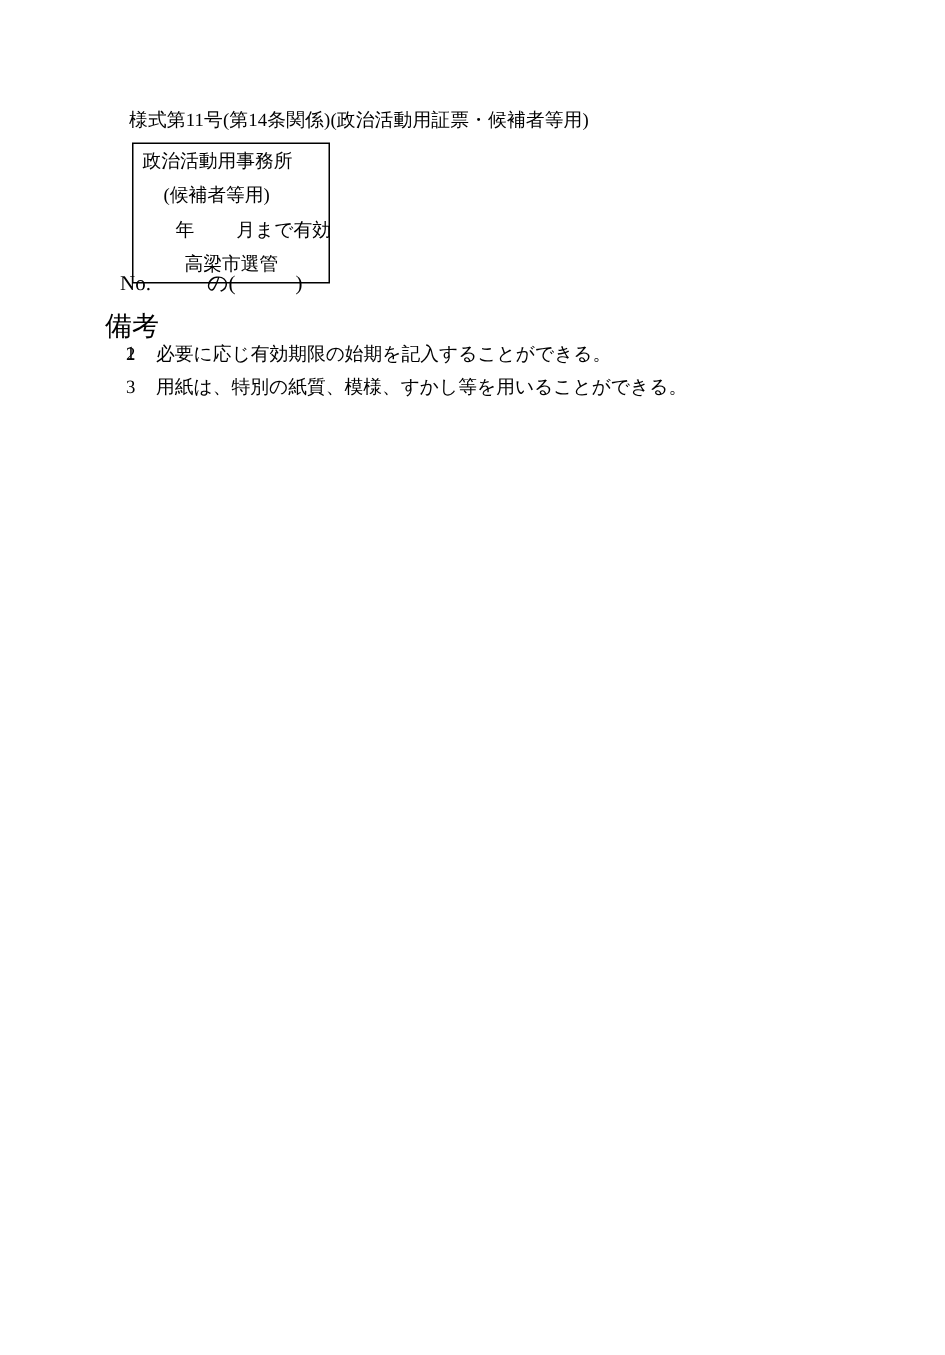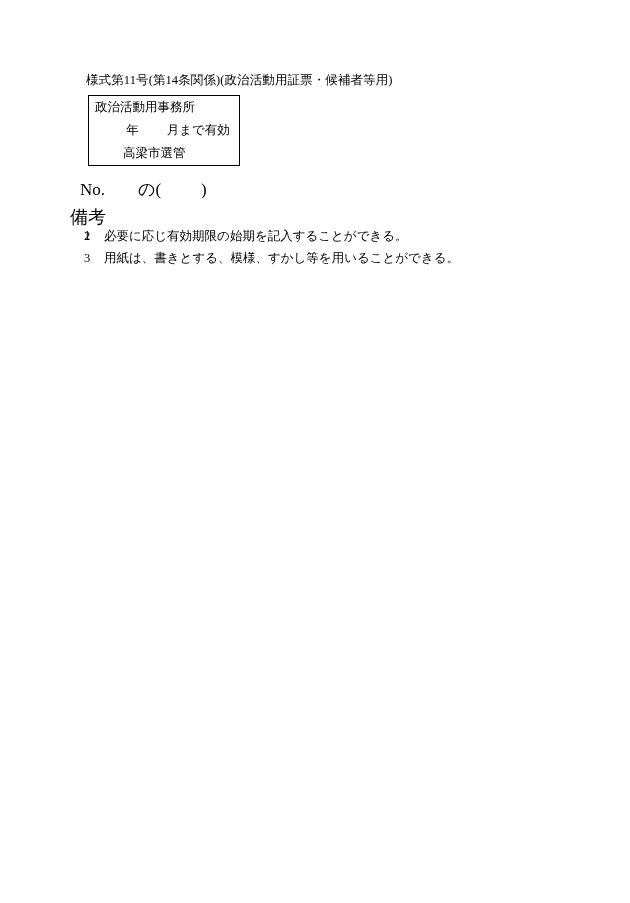--- a/index.html
+++ b/index.html
@@ -28,42 +28,42 @@
     letter-spacing: 0.1px;
     white-space: nowrap;
     margin-left: 12px;
   }
 
   
   .form-box {
     position: absolute;
     left: 88px;
     top: 95px;
-    width: 152px;
+    width: 132px;
     border: 1px solid #000000;
     box-sizing: border-box;
   }
   .form-line {
     font-size: 12.5px;
     line-height: 23px;
     height: 23px;
     white-space: nowrap;
     text-align: center;
   }
   .form-line.l1 { padding-left: 6px; text-align: left; }
   .form-line.l2 { padding-left: 20px; text-align: left; }
   .form-line.l3 { padding-left: 28px; text-align: center; }
   .form-line.l4 { padding-left: 34px; text-align: left; }
   .form-line.l3 .gap-a { display: inline-block; width: 28px; }
   .no-row {
     position: absolute;
     left: 80px;
     top: 180px;
     width: 160px;
-    font-size: 17px;
+    font-size: 14px;
     line-height: 20px;
     white-space: nowrap;
   }
   .no-row .no-label { display: inline-block; width: 58px; }
   .no-row .no-mid { display: inline-block; }
   .no-row .no-paren-gap { display: inline-block; width: 40px; }
 
   
   .notes-title {
     position: absolute;
@@ -99,20 +99,21 @@
 </style>
 </head>
 <body>
 
 <div class="page">
 
   <div class="doc-title">様式第11号(第14条関係)(政治活動用証票・候補者等用)</div>
 
   <div class="form-box">
     <div class="form-line l1">政治活動用事務所</div>
+    <div class="form-line l2">(候補者等用)</div>
     <div class="form-line l3">
       <span>年</span><span class="gap-a"></span><span>月まで有効</span>
     </div>
     <div class="form-line l4">高梁市選管</div>
   </div>
 
   <div class="no-row">
     <span class="no-label">No.</span><span class="no-mid">の(</span><span class="no-paren-gap"></span><span>)</span>
   </div>
 
@@ -121,17 +122,17 @@
   <div class="notes">
     <div class="note-item">
       <span class="note-num">1</span>
     </div>
     <div class="note-item">
       <span class="note-num">2</span>
       <span class="note-text">必要に応じ有効期限の始期を記入することができる。</span>
     </div>
     <div class="note-item">
       <span class="note-num">3</span>
-      <span class="note-text">用紙は、書きとする、模様、すかし等を用いることができる。</span>
+      <span class="note-text">用紙は、特別の紙質、模様、すかし等を用いることができる。</span>
     </div>
   </div>
 
 </div>
 
 </body></html>

